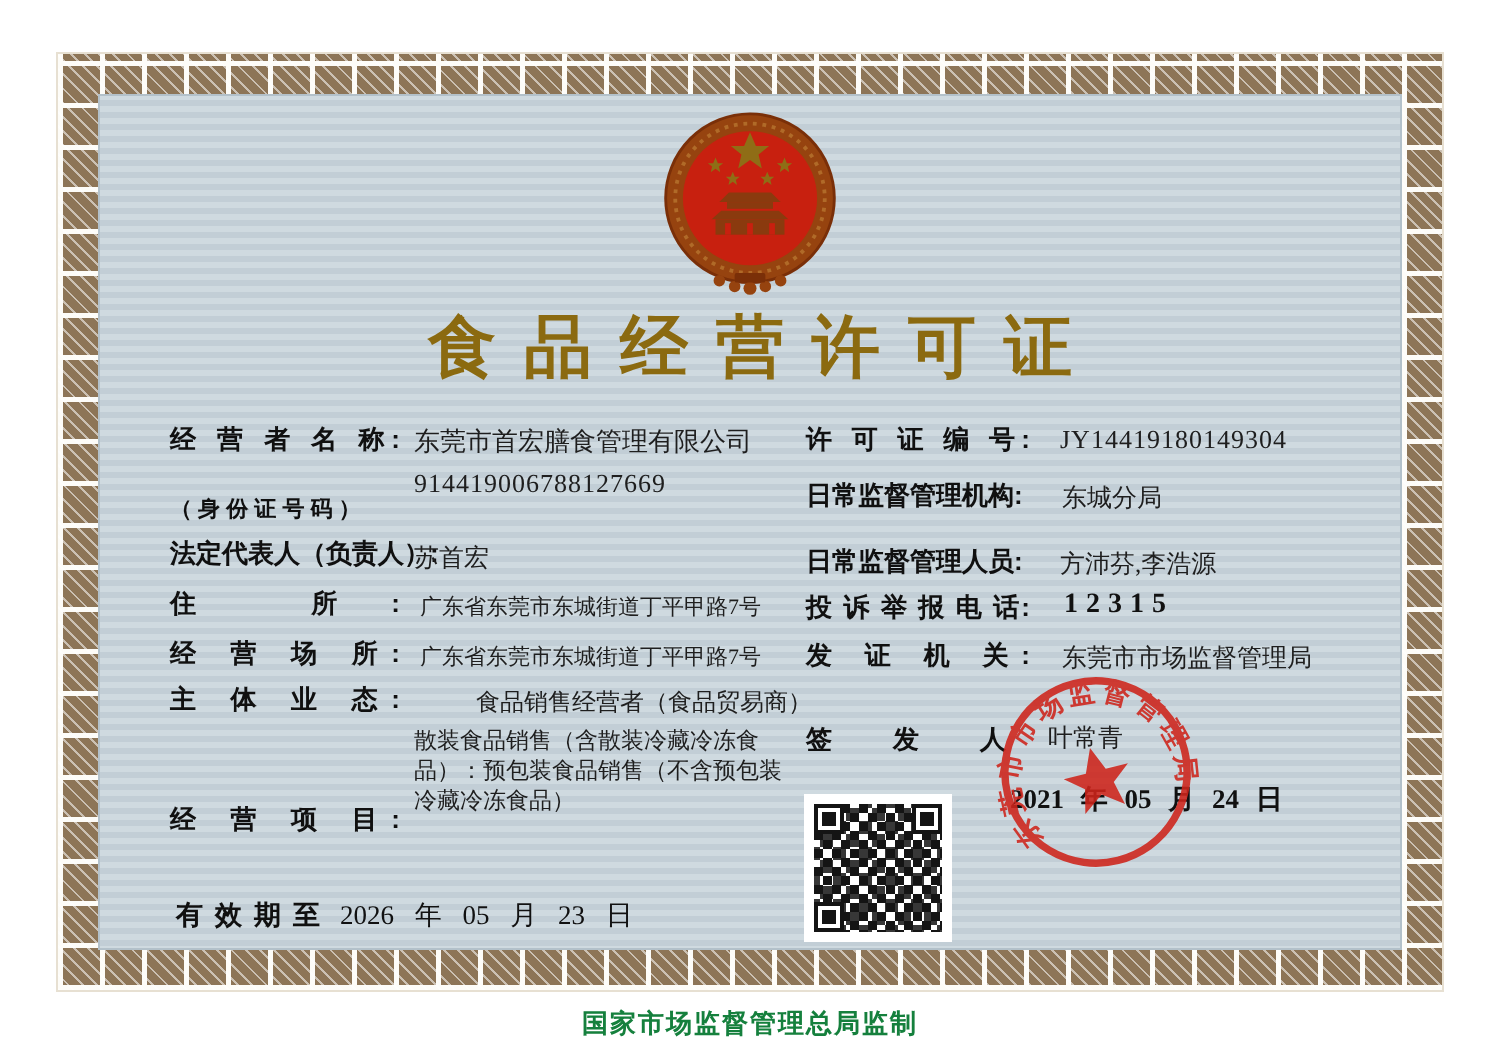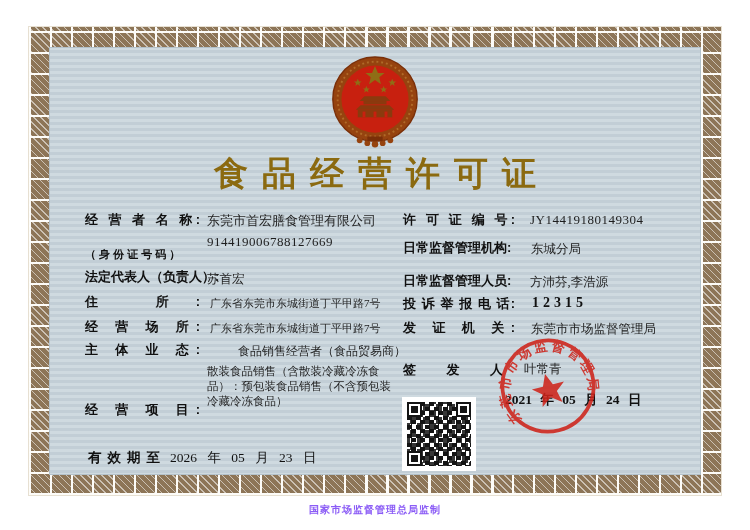--- a/index.html
+++ b/index.html
@@ -41,21 +41,21 @@
   }
   .spread { text-align:justify; text-align-last:justify; }
   .val {
     position:absolute; color:#1e1e1e; font-size:12.5px;
     font-family:"Liberation Serif", serif;
   }
   .num { letter-spacing:.5px; font-size:13px; }
 
   .footer-line {
     position:absolute; left:0; right:0; top:503px; text-align:center;
-    font-weight:bold; font-size:10px; letter-spacing:1px; color:#8b5cf6;
+    font-weight:bold; font-size:13px; letter-spacing:1px; color:#15803d;
   }
 
   
   .emblem { position:absolute; left:330px; top:56px; width:90px; height:92px; z-index:3; }
 
   
   .seal {
     position:absolute; left:490px; top:328px; width:116px; height:116px;
     z-index:5; transform:rotate(-14deg); opacity:.88; pointer-events:none;
   }

